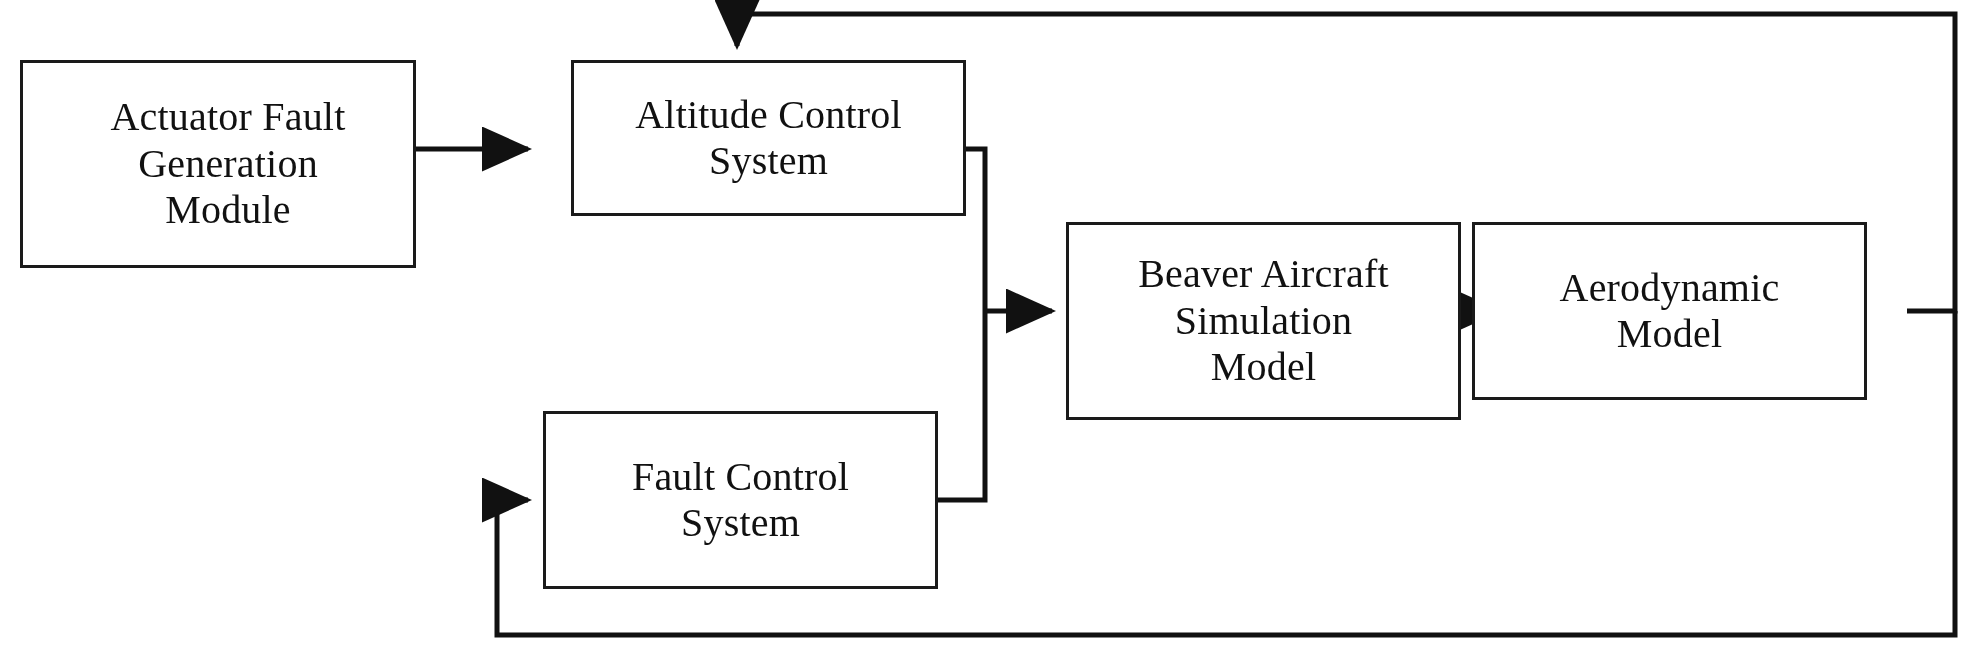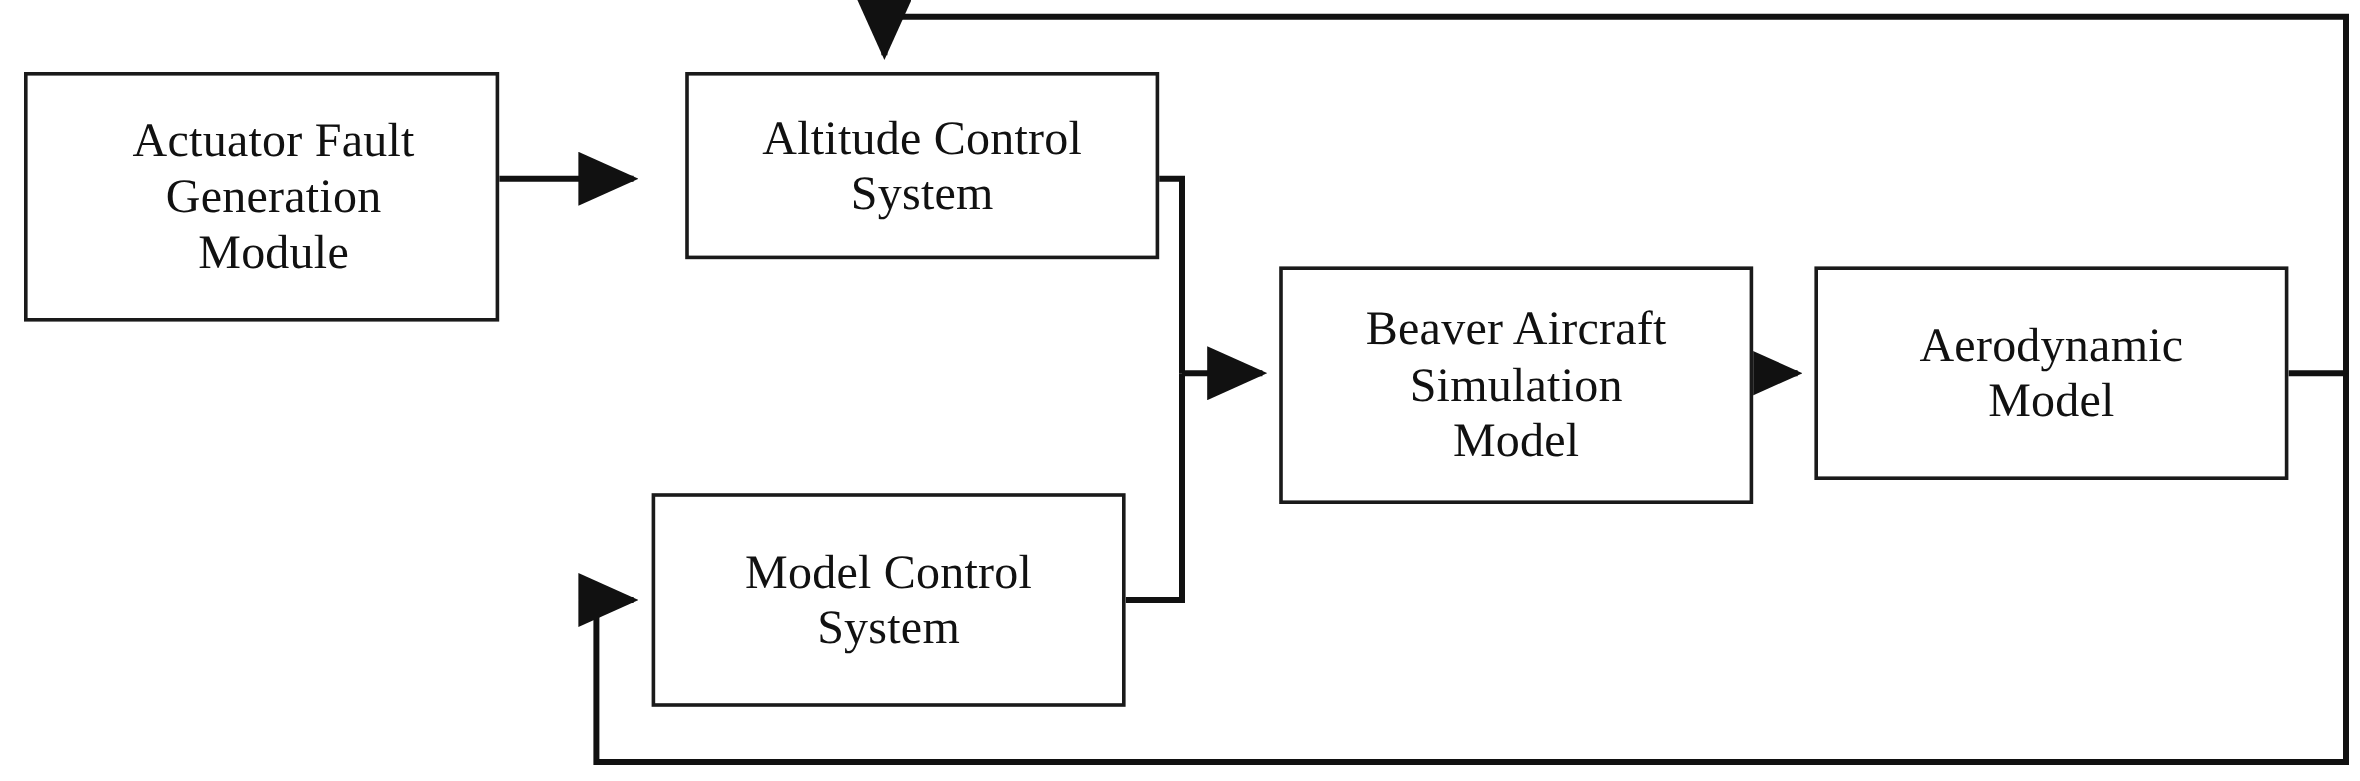--- a/index.html
+++ b/index.html
@@ -41,21 +41,21 @@
   }
   .block-label {
     display: block;
     padding: 0 10px;
     white-space: pre-line;
   }
   
   #box-actuator-fault      { left: 20px;   top: 60px;  width: 396px; height: 208px; padding-left: 20px; }
   #box-altitude-control    { left: 543px;  top: 60px;  width: 395px; height: 156px; margin-left: 28px; }
   #box-beaver-sim          { left: 1066px; top: 222px; width: 395px; height: 198px; }
-  #box-aerodynamic-model   { left: 1512px; top: 222px; width: 395px; height: 178px; align-items: center; }
+  #box-aerodynamic-model   { left: 1472px; top: 222px; width: 395px; height: 178px; align-items: center; }
   #box-speed-control       { left: 543px;  top: 411px; width: 395px; height: 178px; }
 </style>
 </head>
 <body>
 
 <div id="diagram-root">
 
   <svg id="diagram-svg" viewBox="0 0 1967 651" xmlns="http://www.w3.org/2000/svg">
     <defs>
       <marker id="arrowhead" markerWidth="10" markerHeight="9" refX="9.2" refY="4.5" orient="auto" markerUnits="strokeWidth">
@@ -108,17 +108,17 @@
 Simulation
 Model</span>
   </div>
 
   <div class="block-box" id="box-aerodynamic-model">
     <span class="block-label">Aerodynamic
 Model</span>
   </div>
 
   <div class="block-box" id="box-speed-control">
-    <span class="block-label">Model Control
+    <span class="block-label">Fault Control
 System</span>
   </div>
 
 </div>
 
 </body></html>

